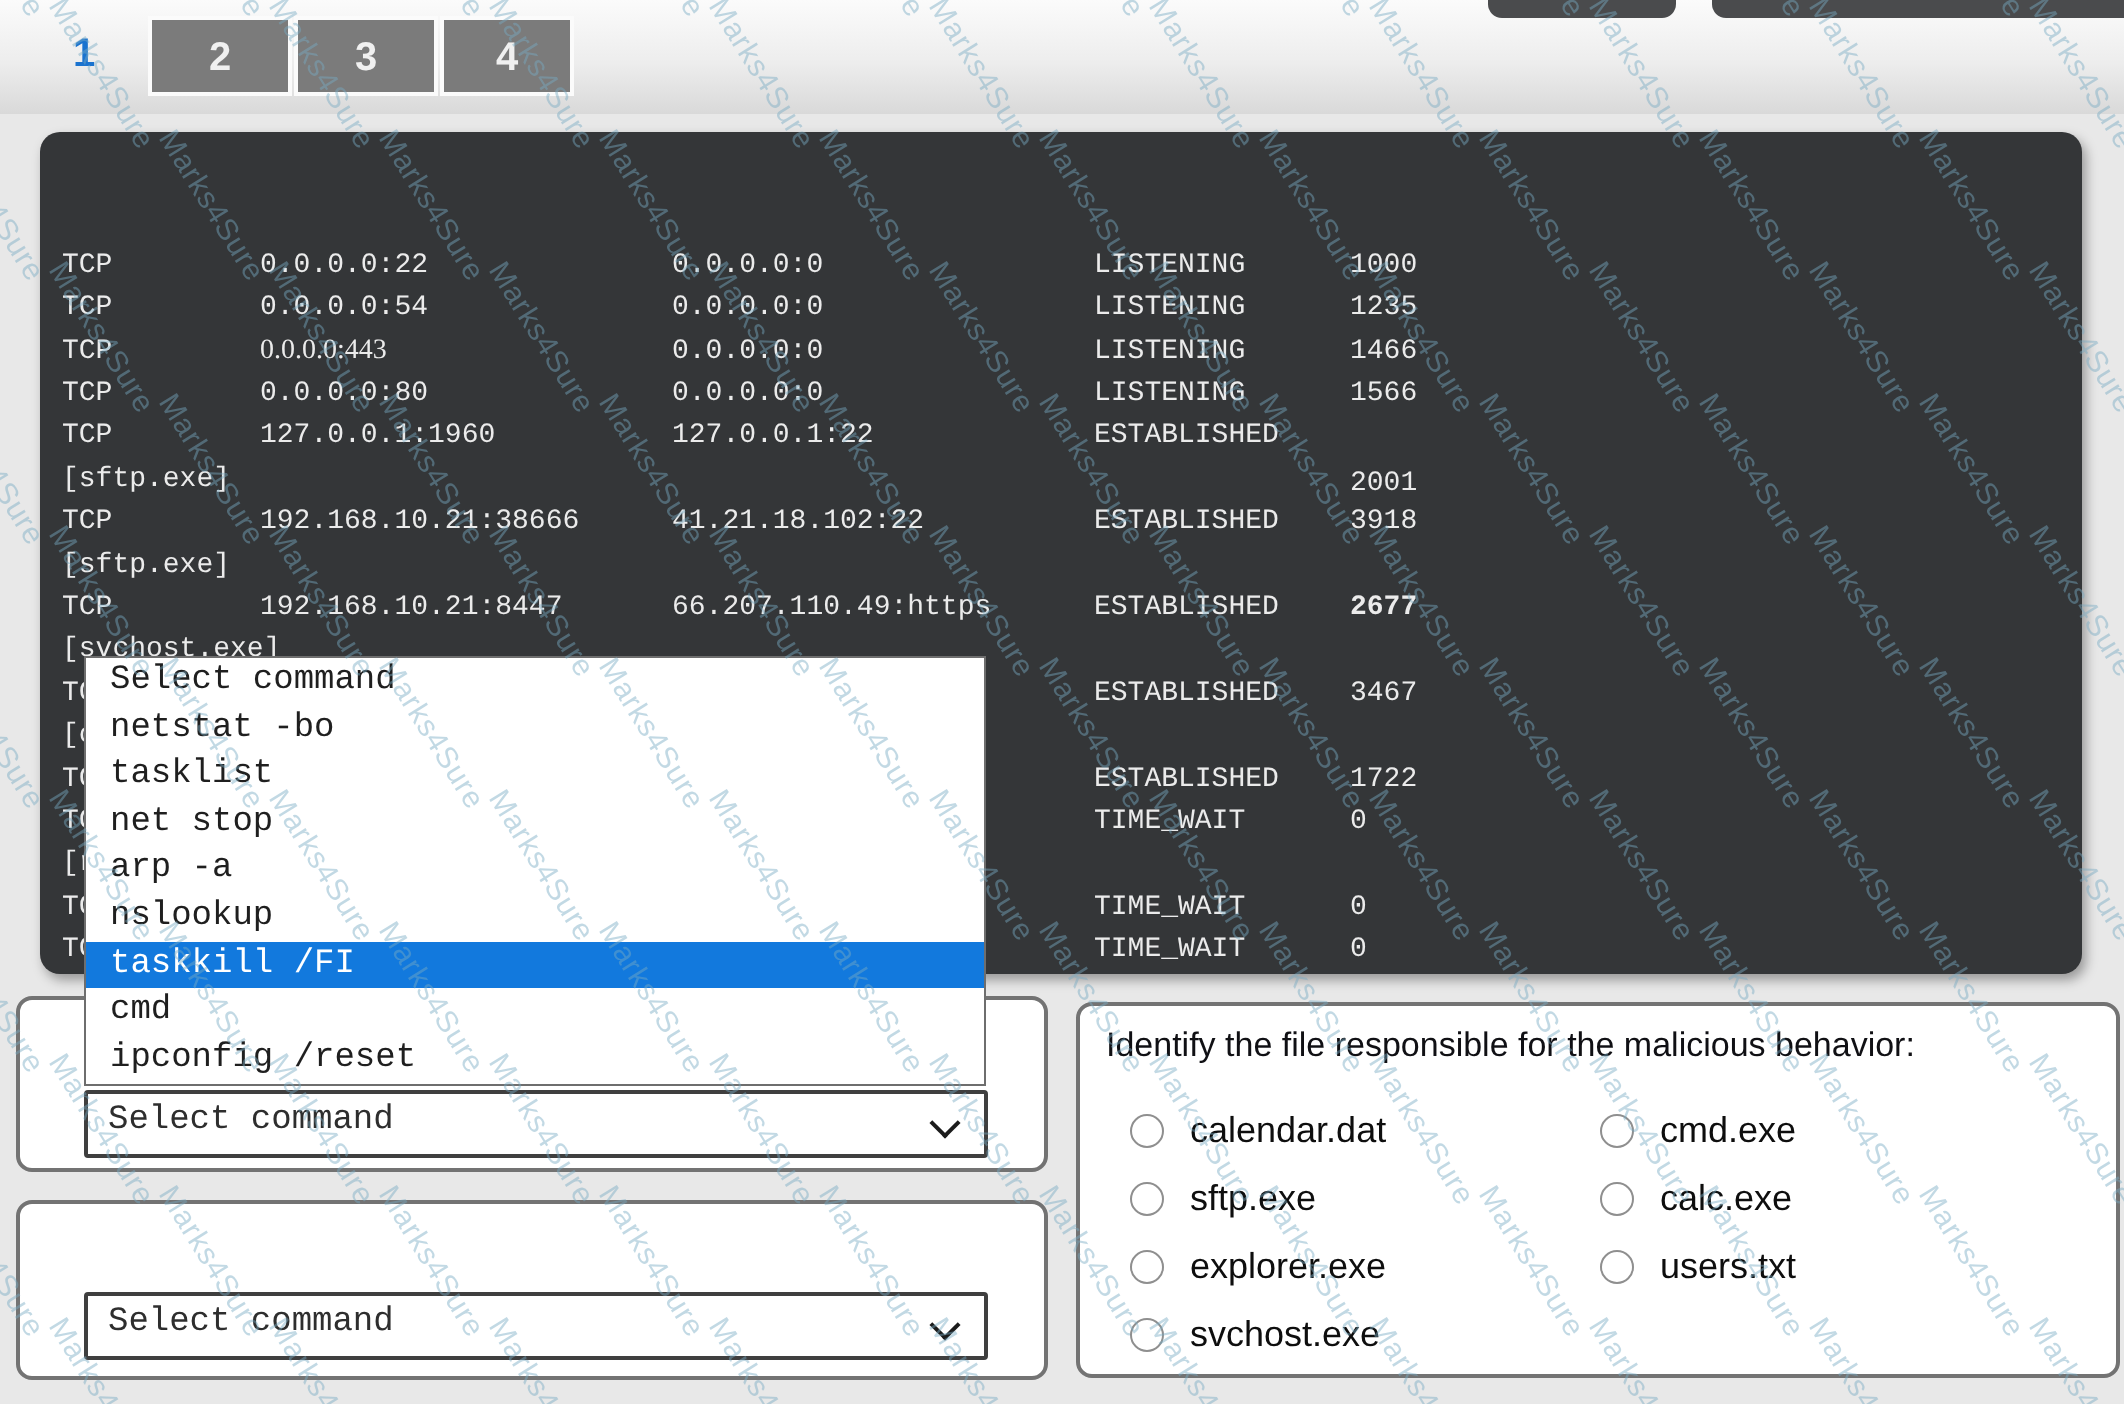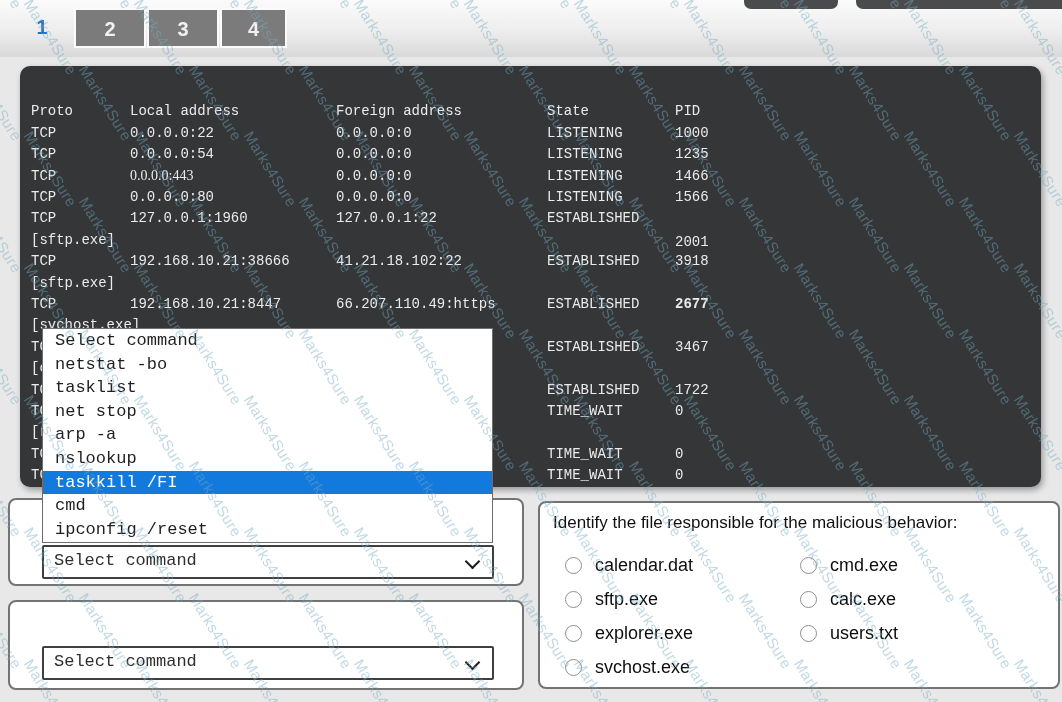--- a/index.html
+++ b/index.html
@@ -62,27 +62,20 @@
 <div class="pill b"></div>
 
 <div id="tabs">
     <div class="tab active" style="left: 14px; width: 56px;">1</div>
     <div class="tab inactive" style="left: 74px; width: 72px;">2</div>
     <div class="tab inactive" style="left: 147px; width: 72px;">3</div>
     <div class="tab inactive" style="left: 220px; width: 67px;">4</div>
   </div>
 
 <div class="terminal" id="terminal">
-    <div class="t-row" style="top: 37.4px;">
-      <span class="t-cell" style="left: 11px;">Proto</span>
-      <span class="t-cell" style="left: 110px;">Local address</span>
-      <span class="t-cell" style="left: 316px;">Foreign address</span>
-      <span class="t-cell" style="left: 527px;">State</span>
-      <span class="t-cell" style="left: 655px;">PID</span>
-    </div>
     <div class="t-row" style="top: 58.8px;">
       <span class="t-cell" style="left: 11px;">TCP</span>
       <span class="t-cell" style="left: 110px;">0.0.0.0:22</span>
       <span class="t-cell" style="left: 316px;">0.0.0.0:0</span>
       <span class="t-cell" style="left: 527px;">LISTENING</span>
       <span class="t-cell" style="left: 655px;">1000</span>
     </div>
     <div class="t-row" style="top: 80.2px;">
       <span class="t-cell" style="left: 11px;">TCP</span>
       <span class="t-cell" style="left: 110px;">0.0.0.0:54</span>

